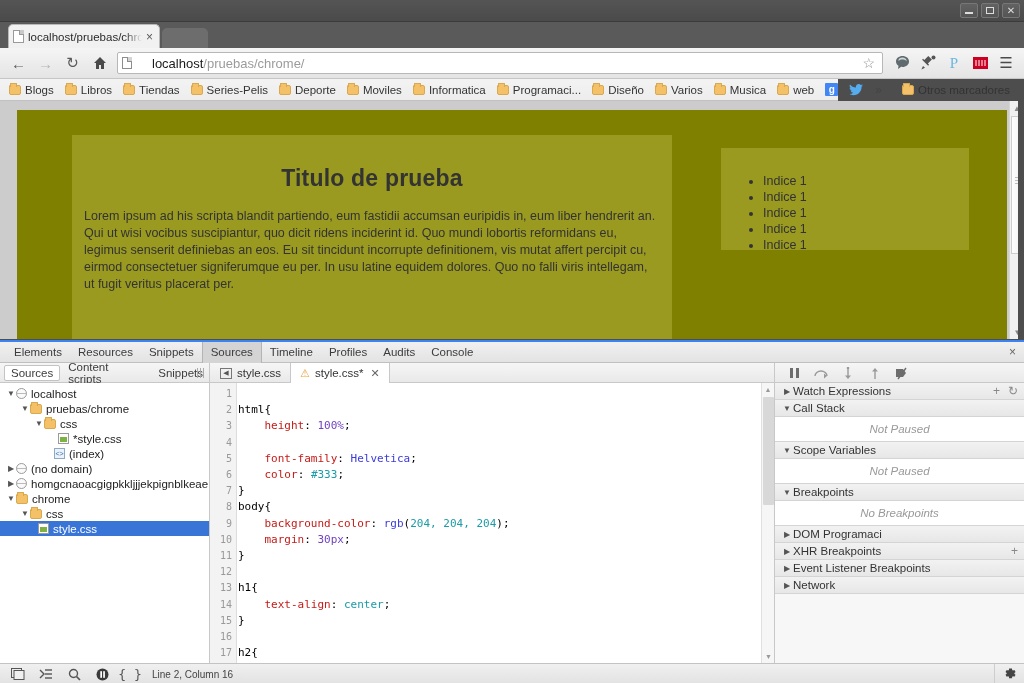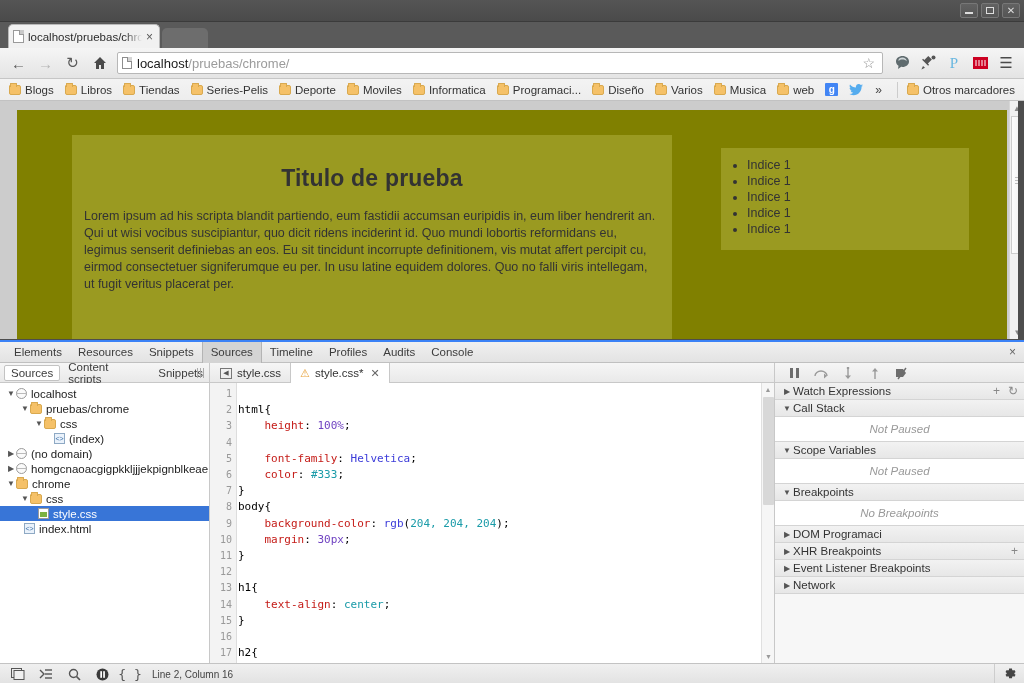--- a/index.html
+++ b/index.html
@@ -66,35 +66,35 @@
     display:flex; align-items:center; padding:0 6px; gap:2px;
   }
   .navbtn {
     width:25px; height:25px; display:flex; align-items:center; justify-content:center;
     color:#5a5a5a; font-size:15px; cursor:pointer;
   }
   .navbtn.dim { color:#b5b5b5; }
   .omnibox {
     flex:1; height:22px; margin:0 5px 0 3px;
     background:#fff; border:1px solid #b7b7b7; border-radius:2px;
-    display:flex; align-items:center; padding:0 4px; gap:5px;
+    display:flex; align-items:center; padding:0 4px; gap:20px;
   }
   .page-icon {
     width:10px;height:12px;background:#fff;border:1px solid #8d8d8d;position:relative;flex:none;
   }
   .page-icon:after{content:"";position:absolute;right:-1px;top:-1px;width:4px;height:4px;background:#d4d4d4;border-left:1px solid #8d8d8d;border-bottom:1px solid #8d8d8d;}
   .url { font-size:13px; color:#9b9b9b; white-space:nowrap; }
   .url b { color:#1a1a1a; font-weight:normal; }
   .star { font-size:14px; color:#8d8d8d; padding:0 3px; cursor:pointer;}
   .ticon { width:24px; height:24px; display:flex;align-items:center;justify-content:center;cursor:pointer;}
   .ticon svg{display:block;}
 
   
   .bookmarks {
-    position:absolute; left:0; top:79px; width:1024px; height:22px;
+    position:absolute; left:0; top:79px; width:838px; height:22px;
     background:linear-gradient(#f3f3f3,#ededed);
     border-bottom:1px solid #c2c2c2;
     display:flex; align-items:center; padding:0 4px; gap:1px;
   }
   .bm { display:flex;align-items:center;gap:4px;padding:2px 5px;border-radius:2px;
         font-size:11.5px;color:#333;white-space:nowrap;cursor:pointer;}
   .folder {
     width:12px;height:10px;flex:none;position:relative;
     background:#f5c168; border:1px solid #d9a martin; border:1px solid #d9a94f; border-radius:1px 2px 2px 2px;
   }
@@ -112,21 +112,21 @@
   }
   .page-body { position:absolute; left:17px; top:9px; right:17px; bottom:-200px; background:#808000; }
   .wrap { position:absolute; left:55px; top:25px; width:600px; bottom:0; background:#9a9a21; }
   h1.ttl { margin:0; padding:30px 0 0 0; text-align:center; font-size:23px;
            font-weight:bold; color:#333; letter-spacing:.2px;}
   h2.sub { margin:0; padding:16px 0 10px 0; text-align:center; font-size:19px;
            font-style:italic; font-weight:bold; color:#333;
            border-bottom:2px dotted #808000; margin:0 12px; }
   p.para { margin:16px 12px 0 12px; font-size:12.5px; line-height:17px; color:#333; }
   .aside { position:absolute; left:704px; top:38px; width:248px; height:102px; background:#9a9a21; }
-  .aside ul { margin:0; padding:9px 0 0 26px; list-style:disc; }
+  .aside ul { margin:16px; padding:9px 0 0 26px; list-style:disc; }
   .aside li { font-size:12.5px; color:#333; line-height:16px; }
 
   .vscroll { position:absolute; right:0; top:0; width:15px; height:238px; background:#f1f1f1; border-left:1px solid #d6d6d6;}
   .vscroll .arrow { height:14px; display:flex;align-items:center;justify-content:center;color:#888;font-size:8px;}
   .vscroll .thumb { position:absolute; left:1px; top:15px; width:13px; height:138px;
                     background:linear-gradient(90deg,#fdfdfd,#f0f0f0); border:1px solid #cdcdcd;}
   .vscroll .thumb .grip{position:absolute;left:3px;top:60px;width:7px;height:7px;
         background:repeating-linear-gradient(#bdbdbd 0 1px,transparent 1px 3px);}
   .vscroll .arrow.bot { position:absolute; bottom:0; width:15px; }
   .rightrail { position:absolute; right:0; top:0; width:6px; height:238px; background:#4d4d4d;}
@@ -459,20 +459,24 @@
       <div class="trow" style="padding-left:20px">
         <span class="tw">▼</span>
         <span class="ic-folder"></span>
         <span>pruebas/chrome</span>
       </div>
       <div class="trow" style="padding-left:34px">
         <span class="tw">▼</span>
         <span class="ic-folder"></span>
         <span>css</span>
       </div>
+      <div class="trow" style="padding-left:58px">
+        <span class="ic-css"></span>
+        <span>*style.css</span>
+      </div>
       <div class="trow" style="padding-left:54px">
         <span class="ic-doc">&lt;&gt;</span>
         <span>(index)</span>
       </div>
       <div class="trow" style="padding-left:6px">
         <span class="tw">▶</span>
         <span class="ic-globe"></span>
         <span>(no domain)</span>
       </div>
       <div class="trow" style="padding-left:6px">
@@ -486,24 +490,20 @@
         <span>chrome</span>
       </div>
       <div class="trow" style="padding-left:20px">
         <span class="tw">▼</span>
         <span class="ic-folder"></span>
         <span>css</span>
       </div>
       <div class="trow sel" style="padding-left:38px">
         <span class="ic-css"></span>
         <span>style.css</span>
-      </div>
-      <div class="trow" style="padding-left:24px">
-        <span class="ic-doc">&lt;&gt;</span>
-        <span>index.html</span>
       </div>
     </div>
 
     <div class="pane-editor">
       <div class="gutter">
         <div>1</div>
         <div>2</div>
         <div>3</div>
         <div>4</div>
         <div>5</div>

